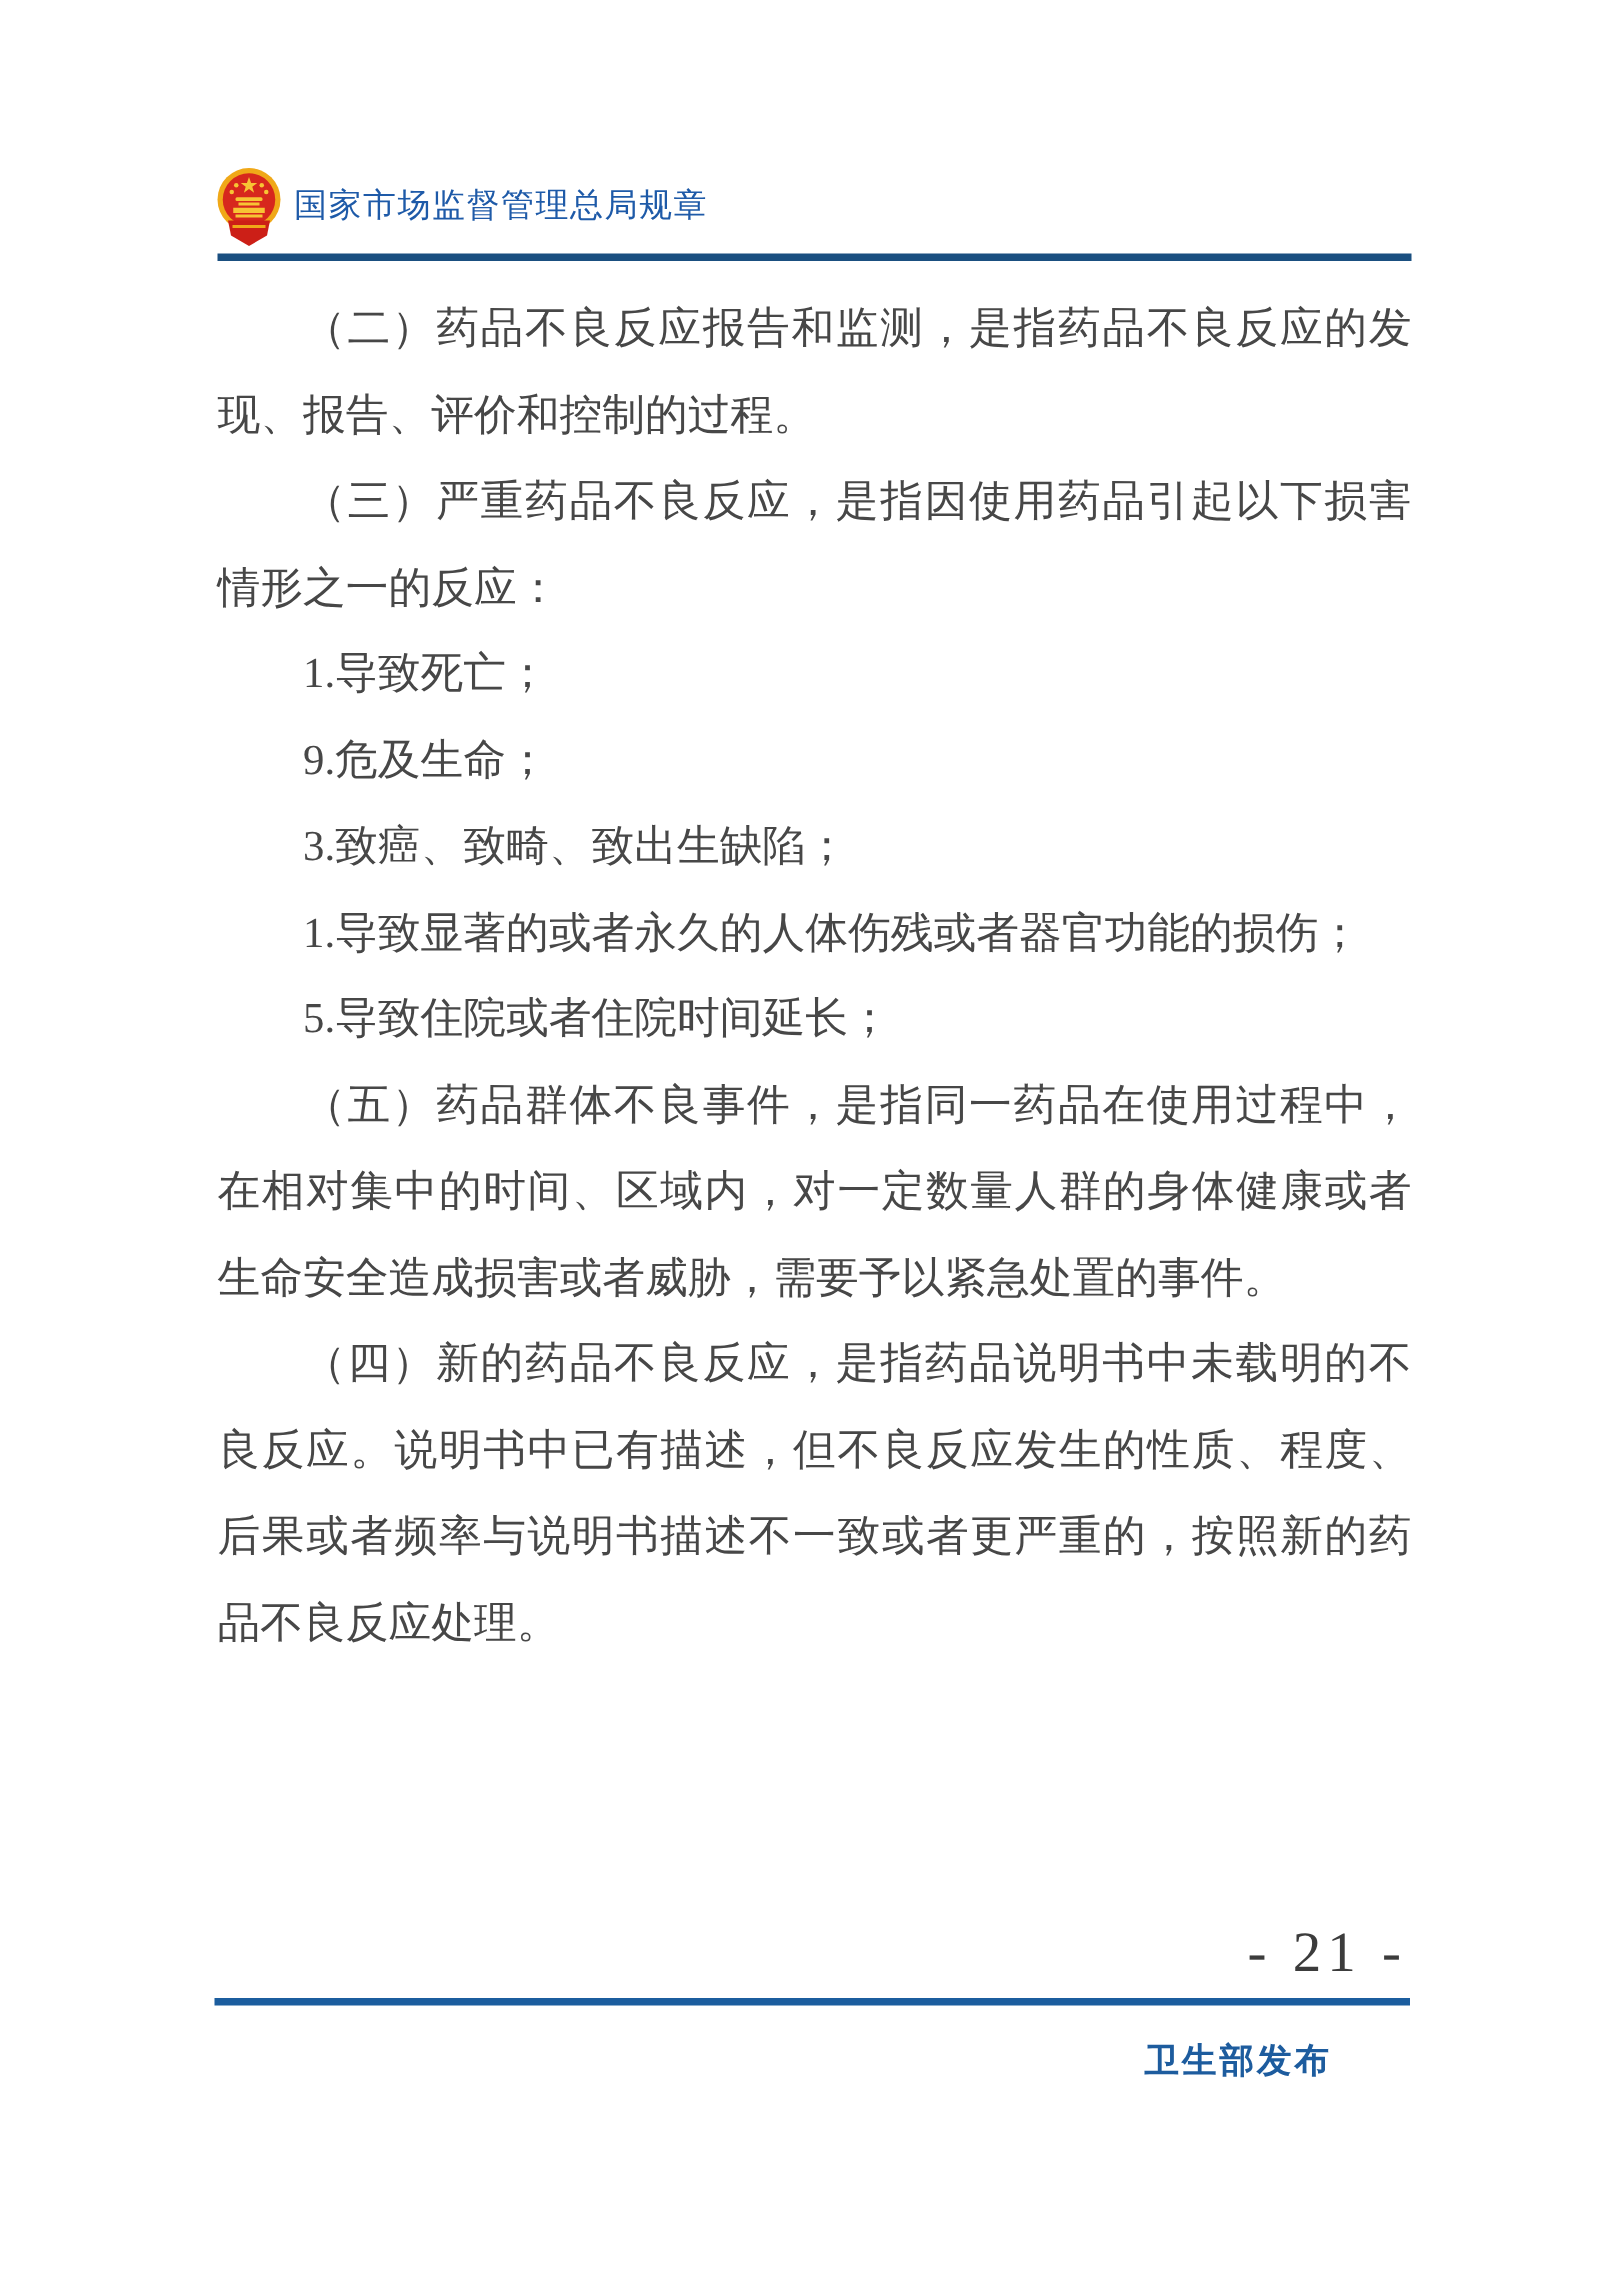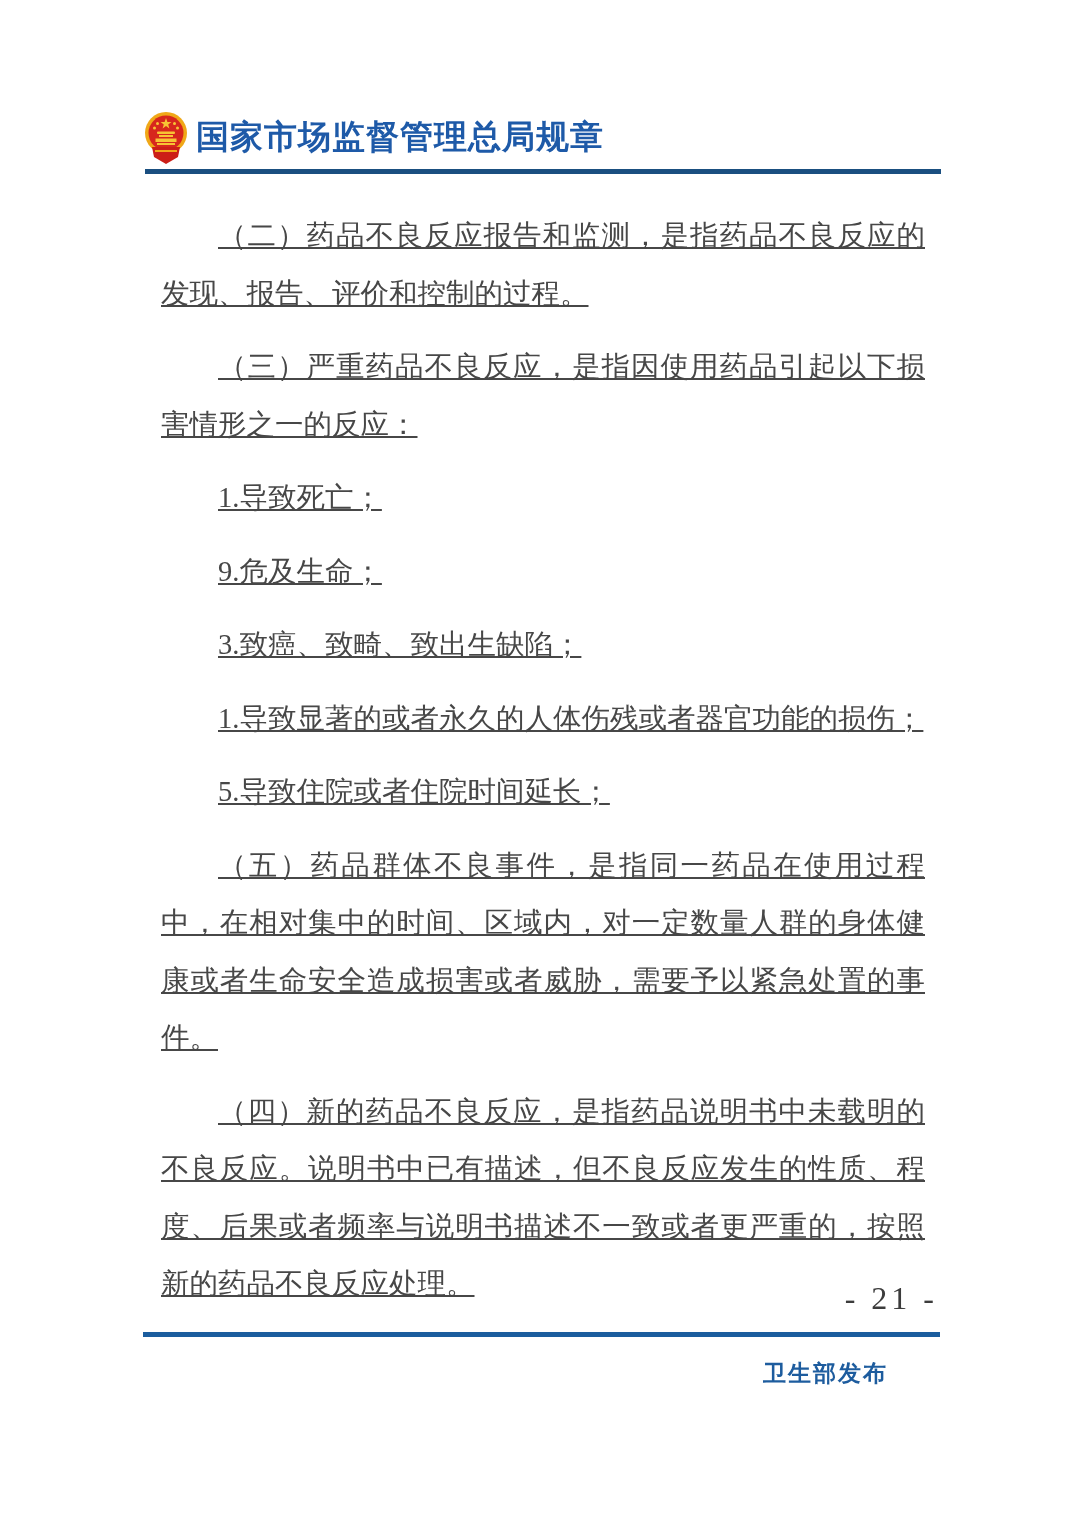--- a/index.html
+++ b/index.html
@@ -23,22 +23,22 @@
     align-items: center;
   }
   .emblem {
     width: 44px;
     height: 55px;
     margin-right: 8px;
     flex: 0 0 auto;
   }
   .header-title {
     font-family: "Liberation Sans", "DejaVu Sans", sans-serif;
-    font-size: 33px;
-    font-weight: bold;
+    font-size: 22px;
+    font-weight: normal;
     color: #1e5aa8;
     letter-spacing: 1px;
     white-space: nowrap;
     text-align: right;
   }
   .header-rule {
     position: absolute;
     left: 145px;
     top: 169px;
     width: 796px;
@@ -51,32 +51,31 @@
     position: absolute;
     left: 145px;
     top: 191px;
     width: 796px;
     font-size: 28.5px;
     line-height: 57.5px;
     color: #474747;
     text-align: justify;
   }
   .para {
-    margin: 16px;
+    margin: 0;
     padding: 0;
     text-indent: 2em;
-    text-decoration: underline;
   }
 
   
   .page-number {
     position: absolute;
     top: 1280px;
     right: 136px;
-    font-size: 32px;
+    font-size: 38px;
     color: #3c3c3c;
     letter-spacing: 4px;
     white-space: nowrap;
   }
   .footer-rule {
     position: absolute;
     left: 143px;
     top: 1332px;
     width: 797px;
     height: 5px;

